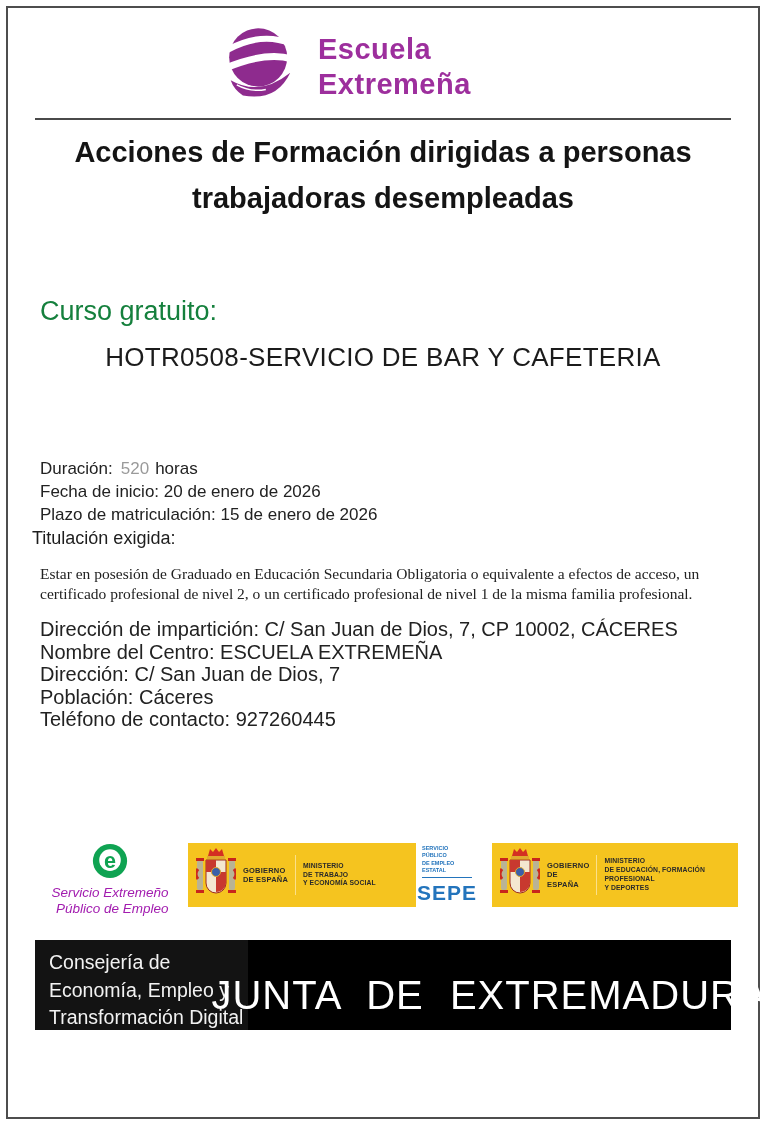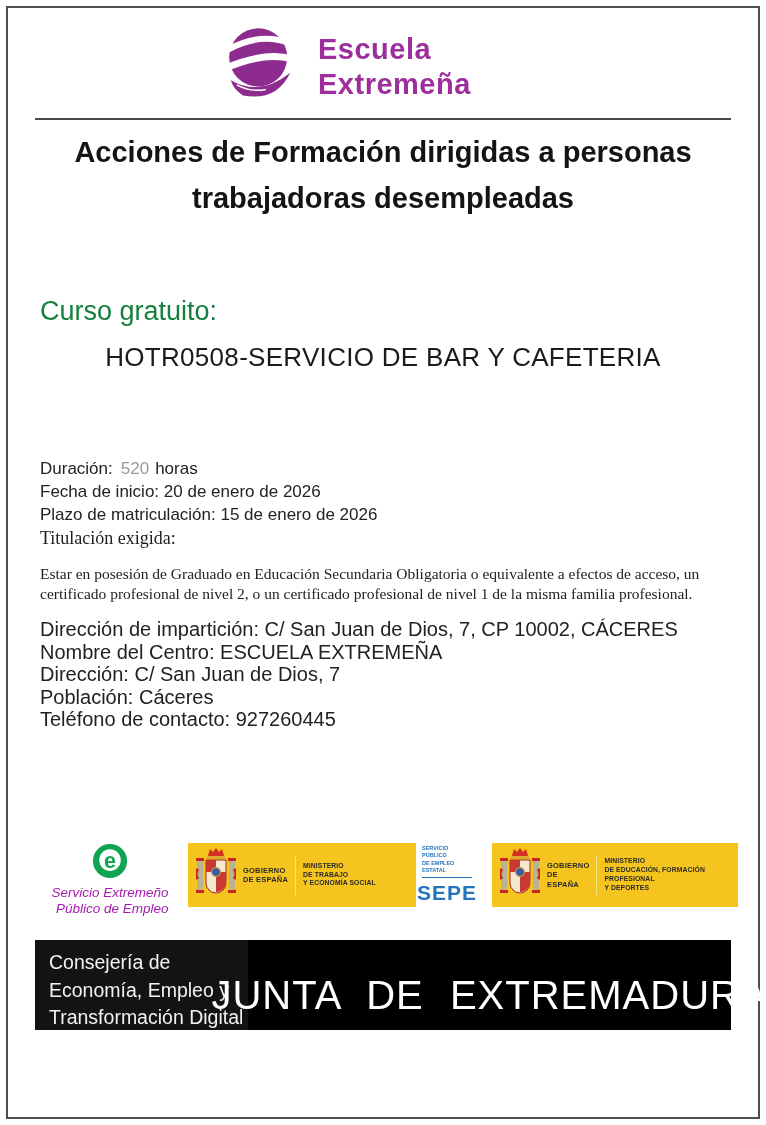--- a/index.html
+++ b/index.html
@@ -18,21 +18,21 @@
 
   
   .free-label{top:288px;left:32px;font-size:27px;color:#15803d;}
   .course-name{top:334px;left:0;right:0;text-align:center;font-size:26px;color:#1b1b1b;letter-spacing:.3px;}
 
   
   .details{top:442px;left:32px;font-size:17px;line-height:23px;color:#222;margin-top:7px;}
   .dur-val{color:#9a9a9a;margin:0 6px 0 8px;}
 
   
-  .qual-heading{top:520px;left:32px;font-size:18px;color:#1d1d1d;font-family:Liberation Serif, serif;}
+  .qual-heading{top:520px;left:24px;font-size:18px;color:#1d1d1d;}
   .qual-body{top:556px;left:32px;right:12px;font-family:"Liberation Serif",serif;font-size:15.5px;line-height:20px;color:#222;}
 
   
   .location{top:610px;left:32px;font-size:20px;line-height:22.5px;color:#222;}
 
   
   .sexpe{top:835px;left:27px;width:150px;height:66px;display:flex;flex-direction:column;align-items:center;}
   .sexpe-top{display:flex;align-items:center;gap:4px;}
   .sexpe-acronym{font-size:30px;font-weight:bold;color:#0fa352;letter-spacing:.5px;}
   .sexpe-sub{font-style:italic;color:#a21caf;font-size:13.5px;line-height:1.2;text-align:right;margin-top:2px;}

